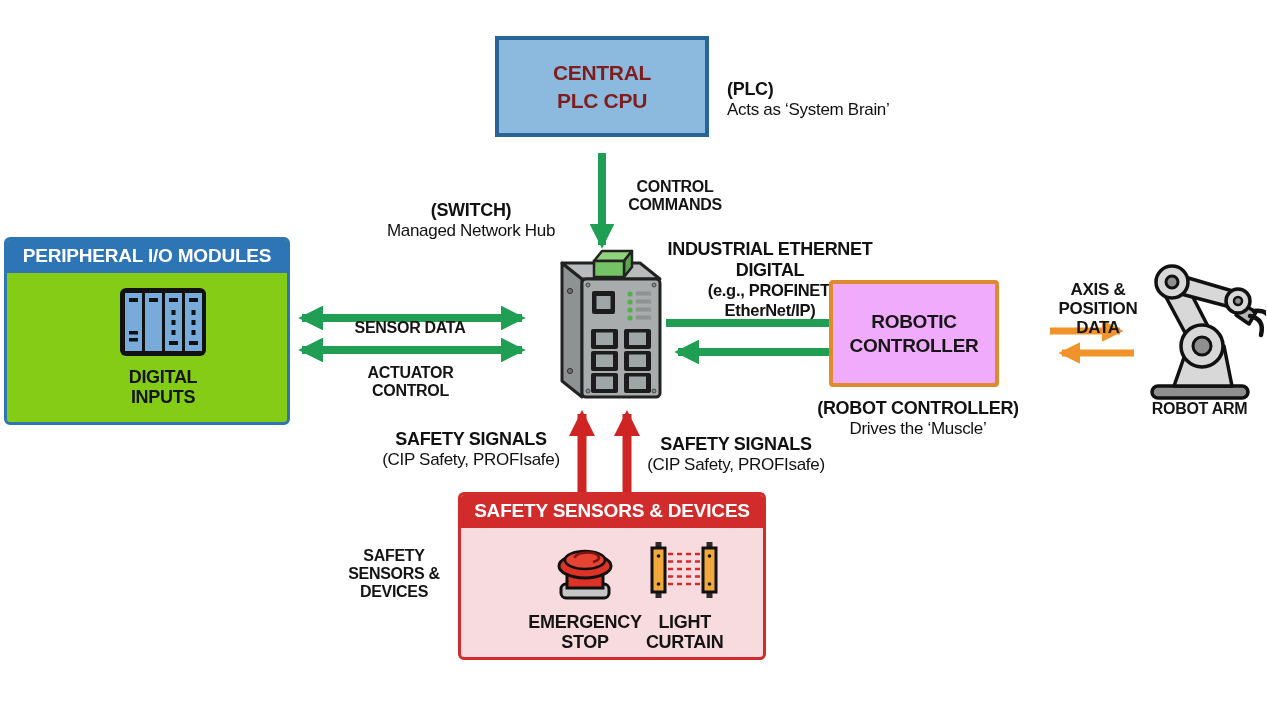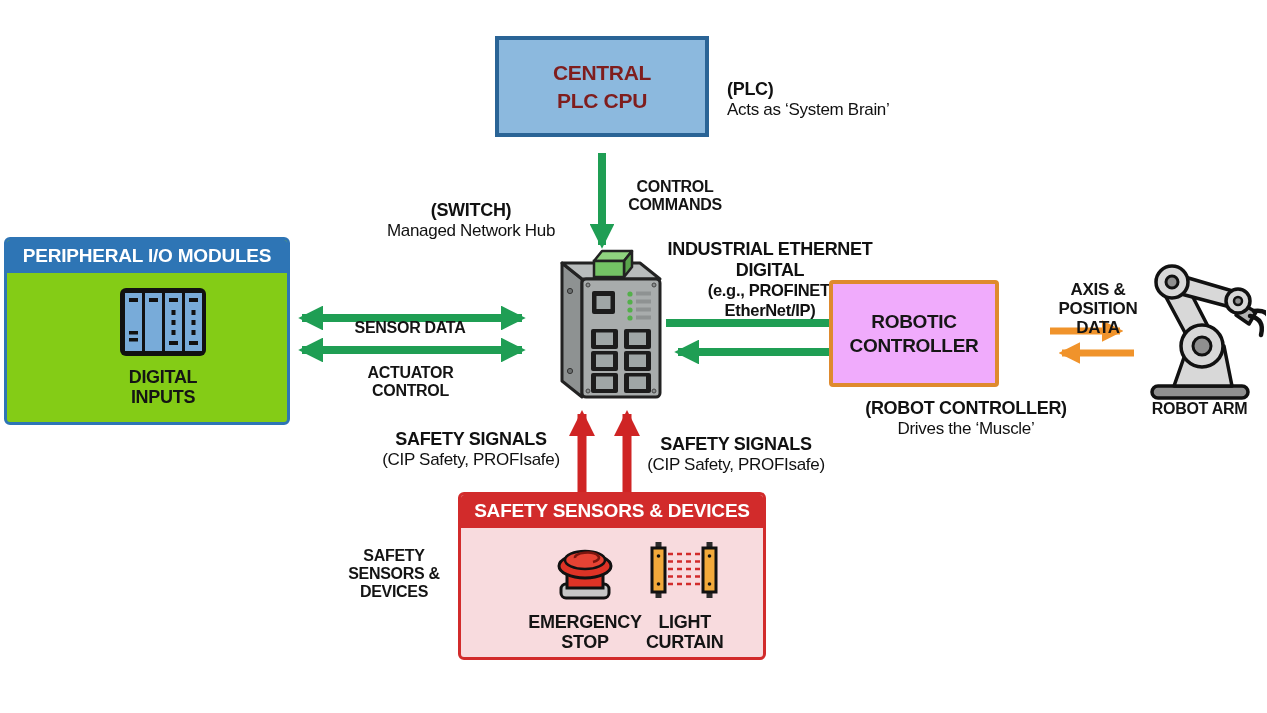--- a/index.html
+++ b/index.html
@@ -152,21 +152,21 @@
 
   <div class="note ctr" style="left:653px;top:239px;width:234px;">
     <span class="t">INDUSTRIAL ETHERNET
 DIGITAL</span>
     <span class="sub" style="font-size:16.5px;font-weight:bold;">(e.g., PROFINET,
 EtherNet/IP)</span>
   </div>
 
   <div class="box ctrl-box">ROBOTIC
 CONTROLLER</div>
-  <div class="note ctr" style="left:855px;top:398px;width:222px;">
+  <div class="note ctr" style="left:807px;top:398px;width:222px;">
     <span class="t">(ROBOT CONTROLLER)</span>
     <span class="sub">Drives the ‘Muscle’</span>
   </div>
 
   <div class="lbl" style="left:1044px;top:280px;width:108px;font-size:17px;">AXIS &amp;
 POSITION
 DATA</div>
   <svg class="abs" style="left:1138px;top:254px;" width="128" height="148" viewBox="0 0 128 148">
     <g stroke="#111" stroke-width="3.5" stroke-linejoin="round">
       <rect x="14" y="132" width="96" height="12" rx="6" fill="#8f8f8f"></rect>

